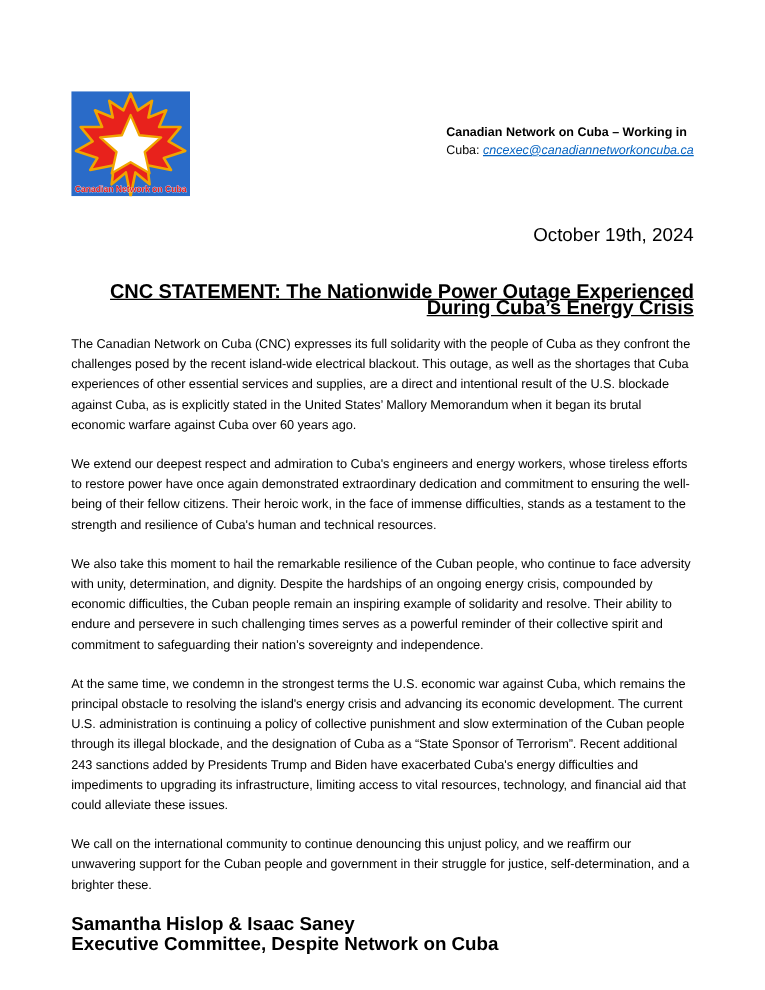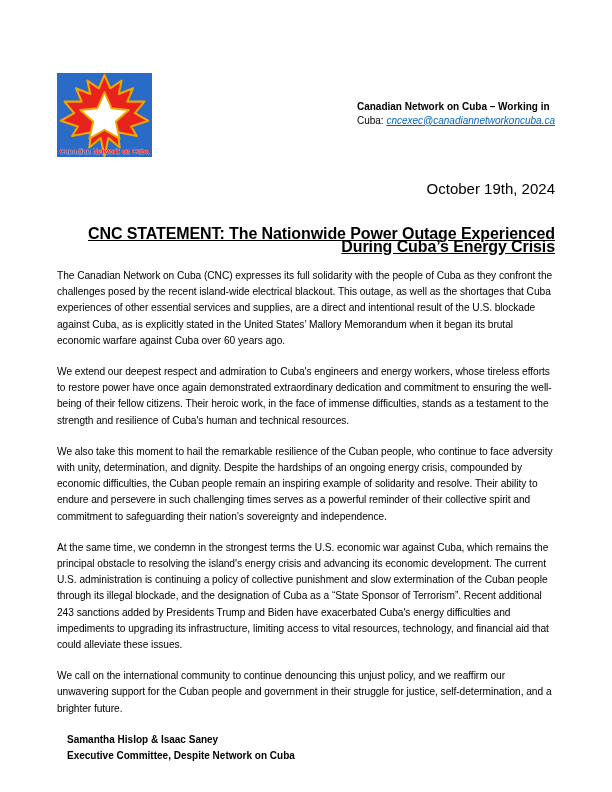--- a/index.html
+++ b/index.html
@@ -82,24 +82,23 @@
   
   .body-text p {
     margin: 15px 0 0 0;
     font-size: 10.2px;
     line-height: 16.2px;
     letter-spacing: -0.05px;
     text-align: left;
   }
   .signature {
     margin-top: 15px;
-    font-size: 10px;
+    font-size: 15px;
     line-height: 16.2px;
     font-weight: bold;
-    margin-left: 10px;
   }
 </style>
 </head>
 <body>
 
 <div class="page">
 
   <div class="header-row">
 
     <svg class="logo-svg" viewBox="0 0 100 88" preserveAspectRatio="none" aria-hidden="true">
@@ -117,21 +116,21 @@
 
   <div class="date-line">October 19th, 2024</div>
 
   <div class="doc-title">CNC STATEMENT: The Nationwide Power Outage Experienced During Cuba’s Energy Crisis</div>
 
   <div class="body-text">
     <p>The Canadian Network on Cuba (CNC) expresses its full solidarity with the people of Cuba as they confront the challenges posed by the recent island-wide electrical blackout. This outage, as well as the shortages that Cuba experiences of other essential services and supplies, are a direct and intentional result of the U.S. blockade against Cuba, as is explicitly stated in the United States’ Mallory Memorandum when it began its brutal economic warfare against Cuba over 60 years ago.</p>
     <p>We extend our deepest respect and admiration to Cuba's engineers and energy workers, whose tireless efforts to restore power have once again demonstrated extraordinary dedication and commitment to ensuring the well-being of their fellow citizens. Their heroic work, in the face of immense difficulties, stands as a testament to the strength and resilience of Cuba's human and technical resources.</p>
     <p>We also take this moment to hail the remarkable resilience of the Cuban people, who continue to face adversity with unity, determination, and dignity. Despite the hardships of an ongoing energy crisis, compounded by economic difficulties, the Cuban people remain an inspiring example of solidarity and resolve. Their ability to endure and persevere in such challenging times serves as a powerful reminder of their collective spirit and commitment to safeguarding their nation’s sovereignty and independence.</p>
     <p>At the same time, we condemn in the strongest terms the U.S. economic war against Cuba, which remains the principal obstacle to resolving the island's energy crisis and advancing its economic development. The current U.S. administration is continuing a policy of collective punishment and slow extermination of the Cuban people through its illegal blockade, and the designation of Cuba as a “State Sponsor of Terrorism”. Recent additional 243 sanctions added by Presidents Trump and Biden have exacerbated Cuba's energy difficulties and impediments to upgrading its infrastructure, limiting access to vital resources, technology, and financial aid that could alleviate these issues.</p>
-    <p>We call on the international community to continue denouncing this unjust policy, and we reaffirm our unwavering support for the Cuban people and government in their struggle for justice, self-determination, and a brighter future.</p>
+    <p>We call on the international community to continue denouncing this unjust policy, and we reaffirm our unwavering support for the Cuban people and government in their struggle for justice, self-determination, and a brighter these.</p>
   </div>
 
   <div class="signature">
     <div>Samantha Hislop &amp; Isaac Saney</div>
     <div>Executive Committee, Despite Network on Cuba</div>
   </div>
 
 </div>
 
 </body></html>

